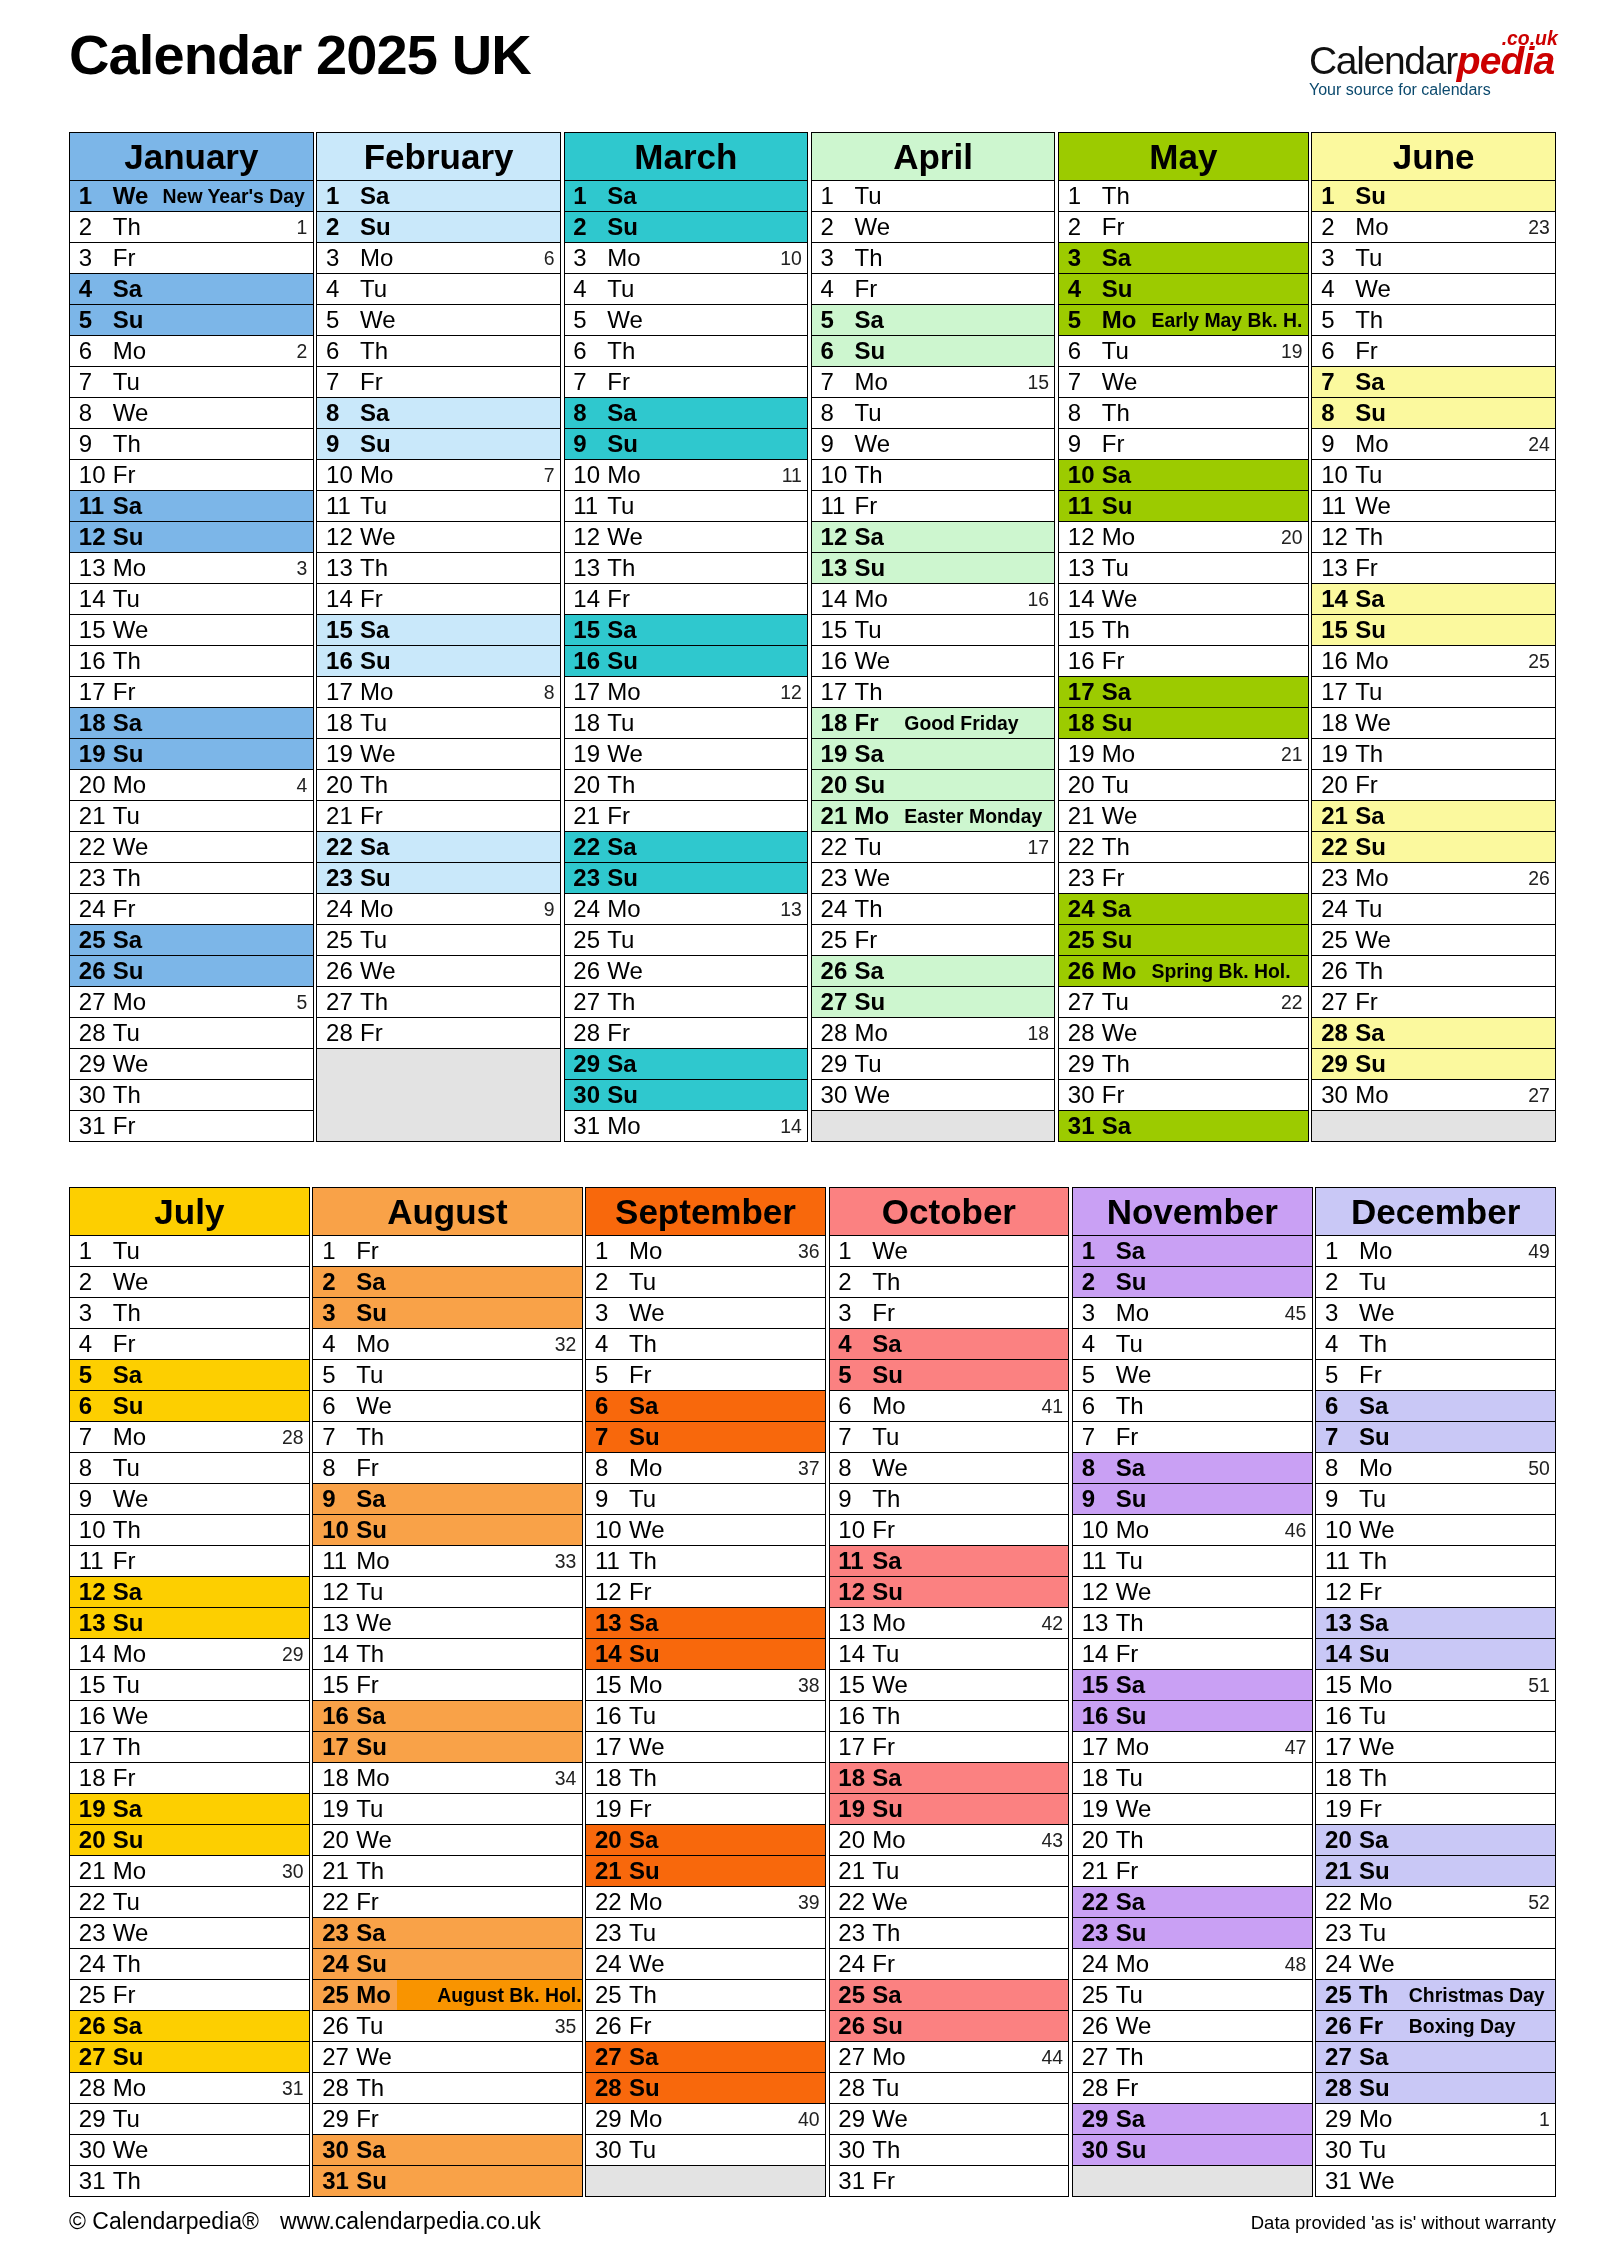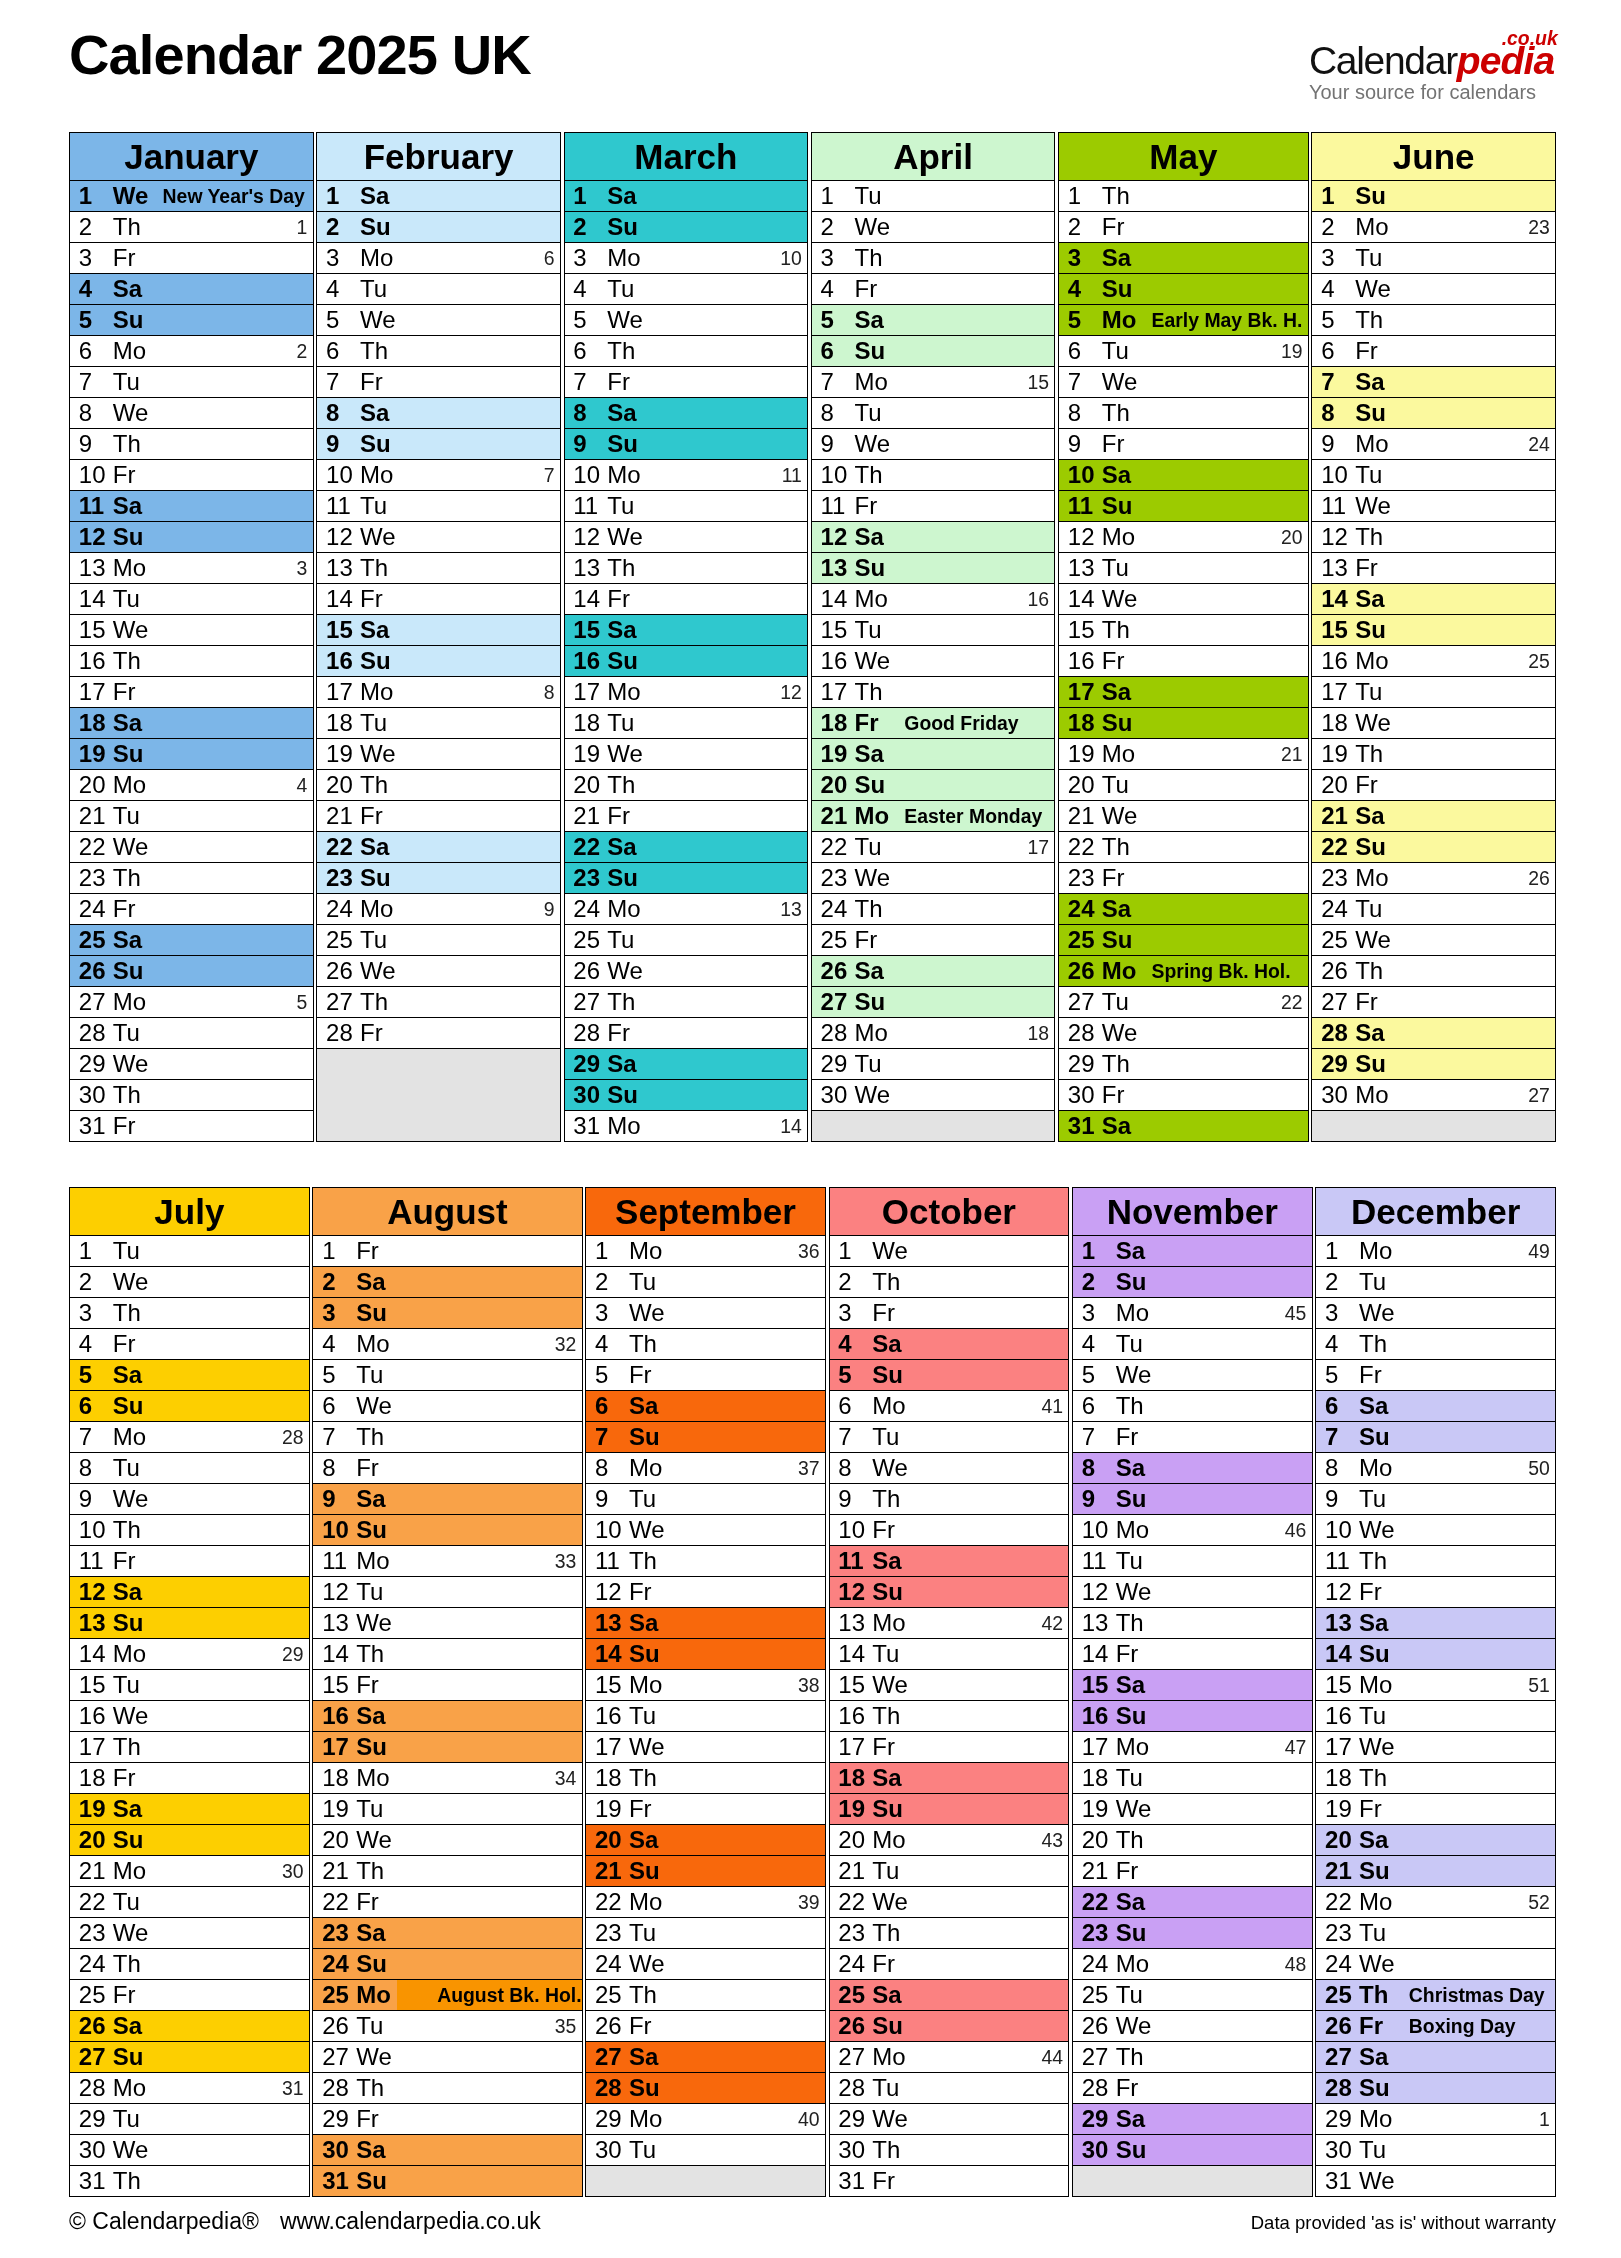--- a/index.html
+++ b/index.html
@@ -7,21 +7,21 @@
   .page{padding:0 66px 0 69px;box-sizing:border-box;}
 
   
   .header-bar{height:132px;display:flex;justify-content:space-between;align-items:flex-start;padding-top:26.5px;box-sizing:border-box;}
   .page-title{font-size:56px;font-weight:bold;letter-spacing:-0.9px;line-height:1.0;}
   .logo{position:relative;margin-top:12.4px;text-align:left;padding-right:1.8px;}
   .logo-line{position:relative;display:inline-block;white-space:nowrap;}
   .logo-calendar{font-size:39px;font-weight:400;color:#111;letter-spacing:-1.3px;}
   .logo-pedia{font-size:39px;font-weight:bold;font-style:italic;color:#cc0000;letter-spacing:-0.9px;}
   .logo-couk{position:absolute;top:-12.4px;right:-3.5px;font-size:19.4px;font-weight:bold;font-style:italic;color:#cc0000;}
-  .logo-tagline{font-size:20px;color:#737373;margin-top:-1.8px;}
+  .logo-tagline{font-size:16px;color:#0c4a6e;margin-top:-1.8px;}
 
   
   .calendar-block{display:flex;gap:2.6px;width:1487px;}
   .block-2{margin-top:45px;}
   .month-col{flex:1 1 0;border:1.8px solid #000;background:#fff;box-sizing:border-box;}
   .month-header{height:47px;line-height:47px;text-align:center;font-size:35px;font-weight:bold;}
   .day-row{height:31px;box-sizing:border-box;border-top:0.9px solid #000;display:flex;align-items:center;padding:0 5.3px 0 8.8px;font-size:24px;position:relative;}
   .day-row.filler + .day-row.filler{border-top-color:#e3e3e3;}
   .day-row.hl .num,.day-row.hl .wd{font-weight:bold;}
   .num{width:34px;flex:0 0 auto;}

